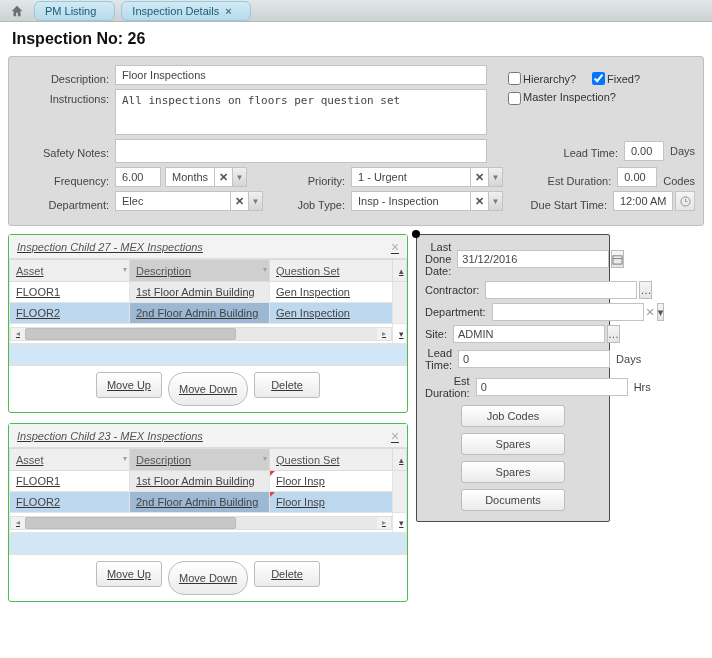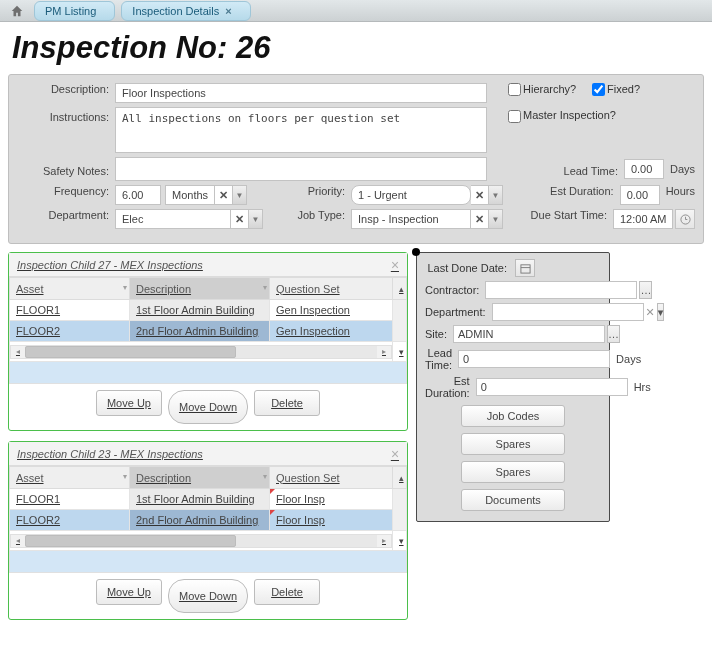--- a/index.html
+++ b/index.html
@@ -46,38 +46,37 @@
   }
   .crumb .close {
     margin-left: 6px;
     font-weight: bold;
     color: #4b7a90;
     cursor: pointer;
   }
 
   
   .page-title {
-    font-size: 31px;
+    font-size: 16px;
     font-weight: bold;
-    font-style: italic;
     padding: 8px 12px;
     color: #111;
   }
 
   
   .form-panel {
     background: #dcdcdc;
     border: 1px solid #bfbfbf;
     border-radius: 3px;
     margin: 0 8px;
     padding: 8px 8px 10px 8px;
   }
   .form-row {
     display: flex;
-    align-items: flex-start;
+    align-items: flex-end;
     margin-bottom: 4px;
   }
   .form-label {
     width: 98px;
     text-align: right;
     padding-right: 6px;
     font-size: 11px;
     color: #444;
   }
   .text-input {
@@ -401,28 +400,28 @@
     <div style="width:4px"></div>
     <div class="combo-wrap">
       <input class="combo-input" style="width: 50px;" value="Months">
       <div class="combo-clear">✕</div>
       <div class="combo-drop">▼</div>
     </div>
 
     <div style="width:50px"></div>
     <div class="right-mini-lbl" style="width:54px">Priority:</div>
     <div class="combo-wrap">
-      <input class="combo-input" style="width: 120px; border-radius: 8px;" value="1 - Urgent">
+      <input class="combo-input" style="width: 120px;" value="1 - Urgent">
       <div class="combo-clear">✕</div>
       <div class="combo-drop">▼</div>
     </div>
     <div style="flex:1"></div>
     <div class="right-mini-lbl" style="width:80px">Est Duration:</div>
     <input class="text-input" style="width: 40px;" value="0.00">
-    <span class="units">Hours</span>
+    <span class="units">Codes</span>
   </div>
 
   <div class="form-row">
     <div class="form-label">Department:</div>
     <div class="combo-wrap">
       <input class="combo-input" style="width: 116px;" value="Elec">
       <div class="combo-clear">✕</div>
       <div class="combo-drop">▼</div>
     </div>
 
@@ -556,20 +555,21 @@
         <button class="btn">Delete</button>
       </div>
     </div>
 
   </div>
 
   <div class="lower-right">
     <div class="side-panel">
       <div class="sp-row">
         <div class="sp-lbl">Last Done Date:</div>
+        <input class="sp-input" value="31/12/2016" style="">
         <div class="icon-btn">
           <svg width="11" height="11" viewBox="0 0 12 12">
               <rect x="1" y="2" width="10" height="9" fill="none" stroke="#777"></rect>
               <line x1="1" y1="5" x2="11" y2="5" stroke="#777"></line>
             </svg>
         </div>
       </div>
       <div class="sp-row">
         <div class="sp-lbl">Contractor:</div>
         <input class="sp-input" value="" style="">

